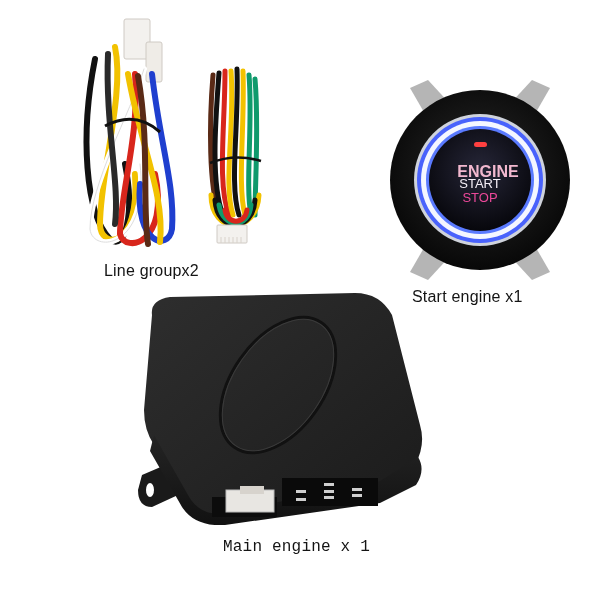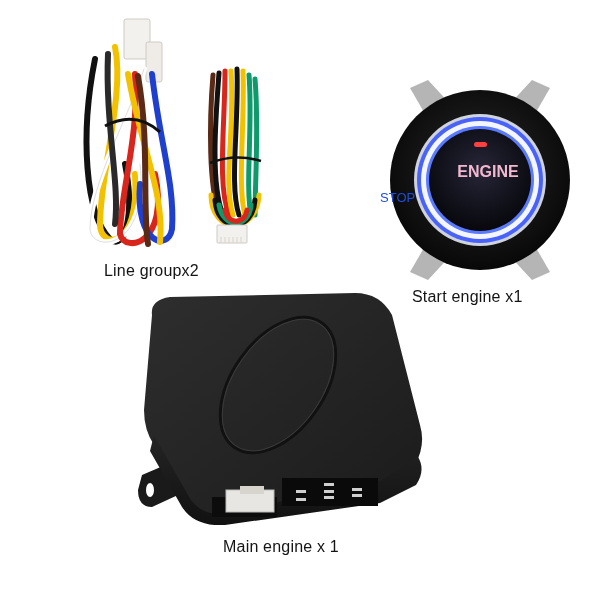--- a/index.html
+++ b/index.html
@@ -87,21 +87,22 @@
     </g>
     <circle cx="100" cy="100" r="90" fill="url(#bezel)"></circle>
     <circle cx="100" cy="100" r="66" fill="#cfd3dc"></circle>
     <circle cx="100" cy="100" r="63" fill="#3a55ff" opacity="0.9"></circle>
     <circle cx="100" cy="100" r="59" fill="#f4f6ff"></circle>
     <circle cx="100" cy="100" r="54" fill="#5a7aff"></circle>
     <circle cx="100" cy="100" r="51" fill="url(#face)"></circle>
     <rect x="94" y="62" width="13" height="5" rx="2.5" fill="#ff4040"></rect>
   </svg>
   <div class="abs" style="left:8px; width:200px; top:83px; text-align:center; color:#f2b8cf; font-size:16px; font-weight:bold;">ENGINE</div>
-  <div class="abs" style="left:0; width:200px; top:110px; text-align:left; color:#1d4ed8; font-size:13px;">STOP</div>
+  <div class="abs" style="left:0; width:200px; top:96px; text-align:center; color:#f4eef6; font-size:13px;">START</div>
+  <div class="abs" style="left:0; width:200px; top:110px; text-align:center; color:#ec4899; font-size:13px;">STOP</div>
 </div>
 
 <div class="caption" style="left:412px; top:288px;">Start engine x1</div>
 
 <div class="abs" style="left:130px; top:285px; width:300px; height:240px;">
   <svg width="300" height="240" viewBox="0 0 300 240">
     <defs>
       <linearGradient id="topface" x1="0" y1="0" x2="1" y2="1">
         <stop offset="0%" stop-color="#2e2e2e"></stop>
         <stop offset="100%" stop-color="#1b1b1b"></stop>
@@ -131,13 +132,13 @@
         <rect x="194" y="205" width="10" height="3"></rect>
         <rect x="222" y="203" width="10" height="3"></rect>
       <rect x="166" y="213" width="10" height="3"></rect>
         <rect x="194" y="211" width="10" height="3"></rect>
         <rect x="222" y="209" width="10" height="3"></rect>
       <rect x="194" y="198" width="10" height="3"></rect>
     </g>
   </svg>
 </div>
 
-<div class="caption" style="left:223px; top:538px;">Main engine x 1</div>
+<div class="caption" style="left:223px; top:538px;font-family:Liberation Mono, monospace;">Main engine x 1</div>
 
 </body></html>

